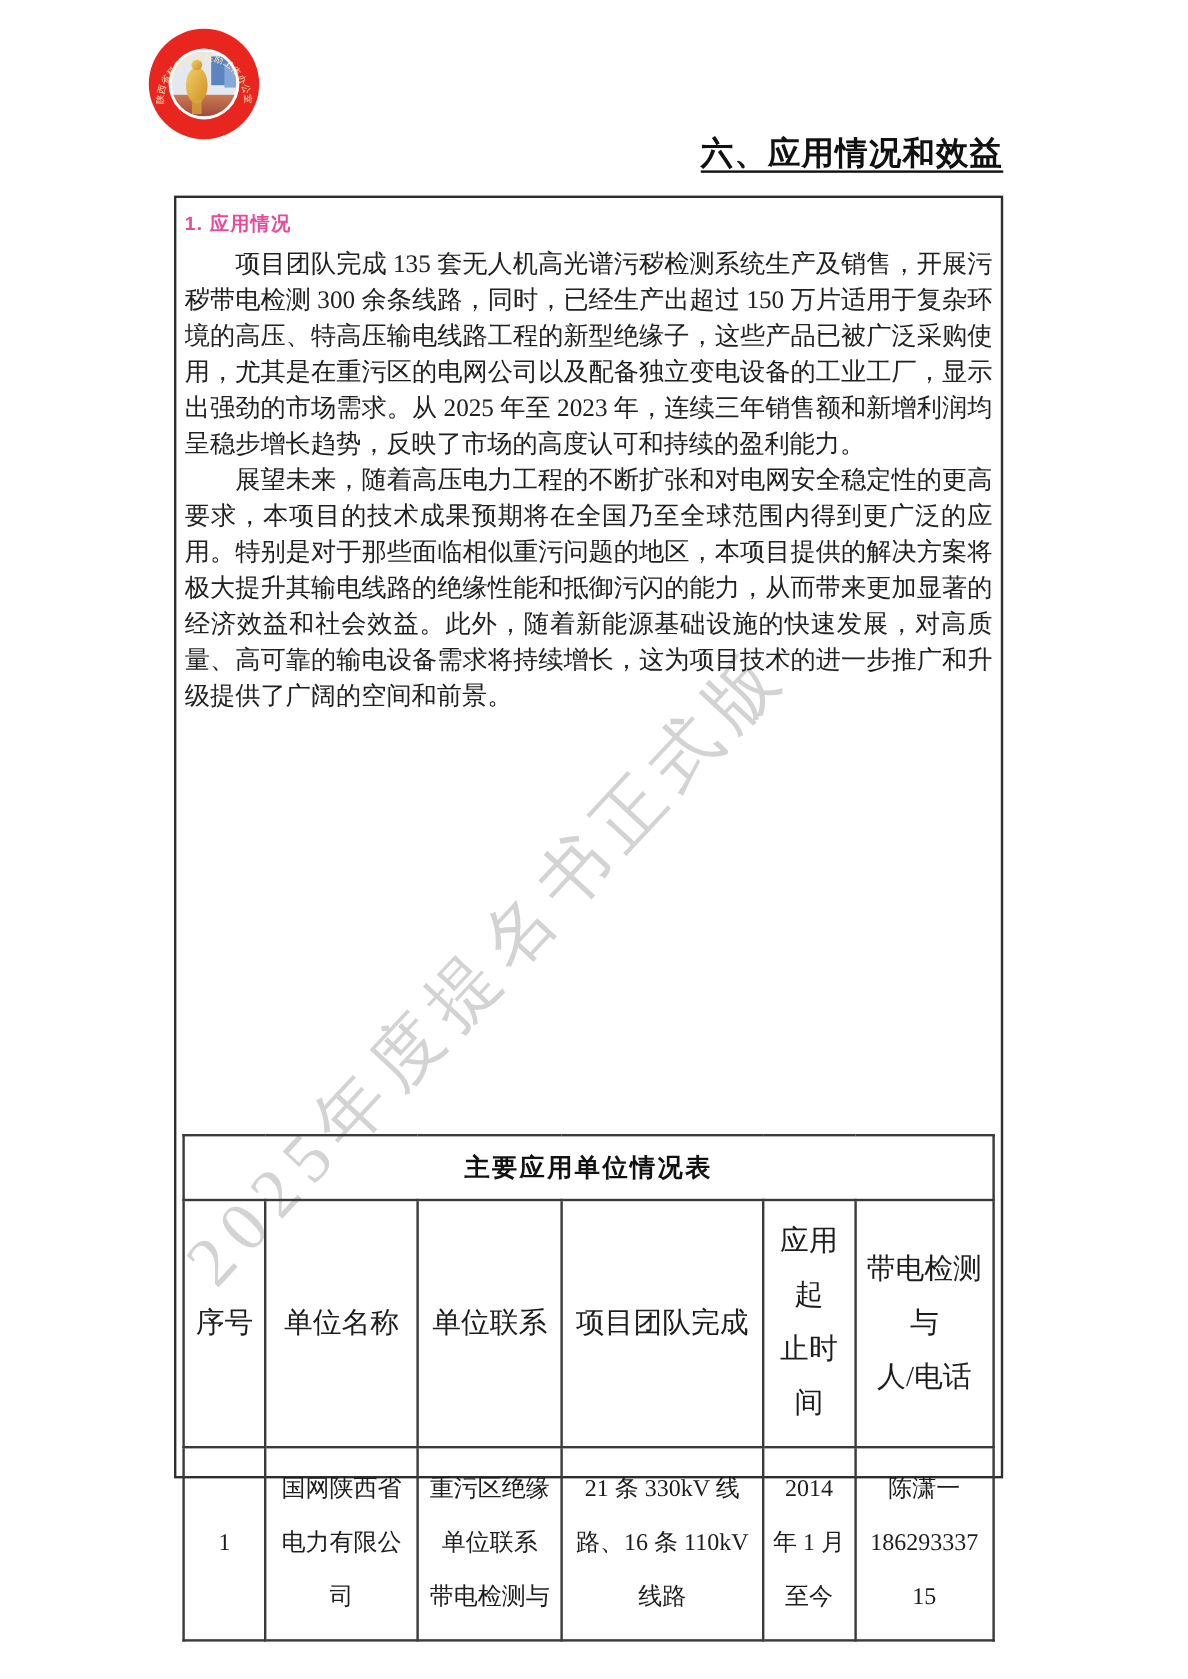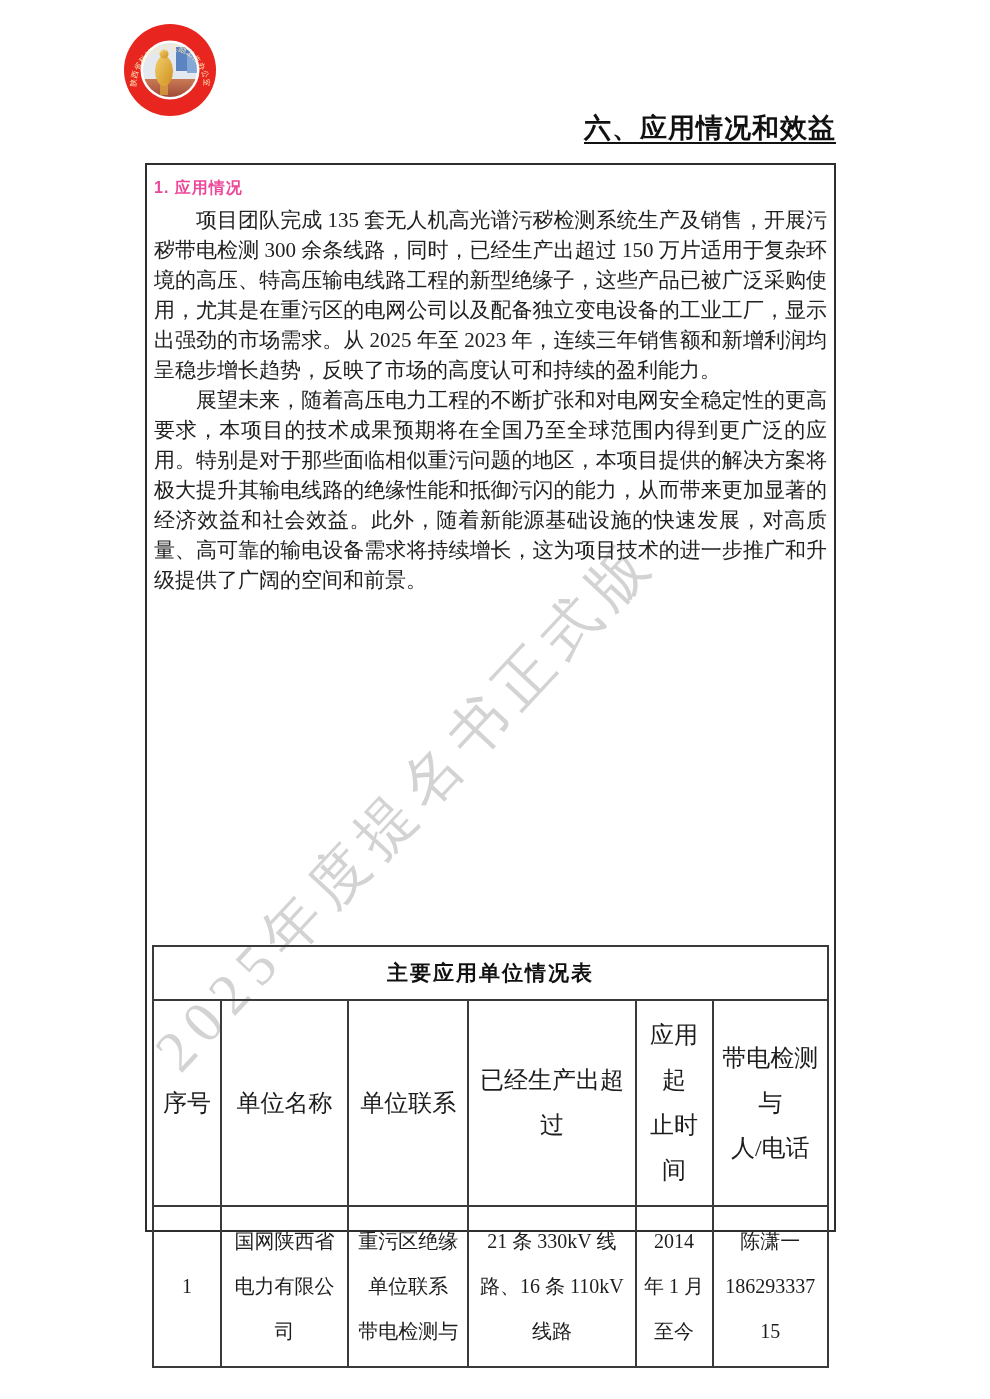--- a/index.html
+++ b/index.html
@@ -177,21 +177,21 @@
           <col style="width:17.1%">
         </colgroup>
         <tbody>
           <tr>
             <td class="tbl-title" colspan="6">主要应用单位情况表</td>
           </tr>
           <tr>
             <td class="hdr">序号</td>
             <td class="hdr">单位名称</td>
             <td class="hdr">单位联系</td>
-            <td class="hdr">已经生产出超过</td>
+            <td class="hdr">项目团队完成</td>
             <td class="hdr">应用起
 止时间</td>
             <td class="hdr">带电检测与
 人/电话</td>
           </tr>
           <tr>
             <td class="cell">1</td>
             <td class="cell">国网陕西省
 电力有限公
 司</td>

